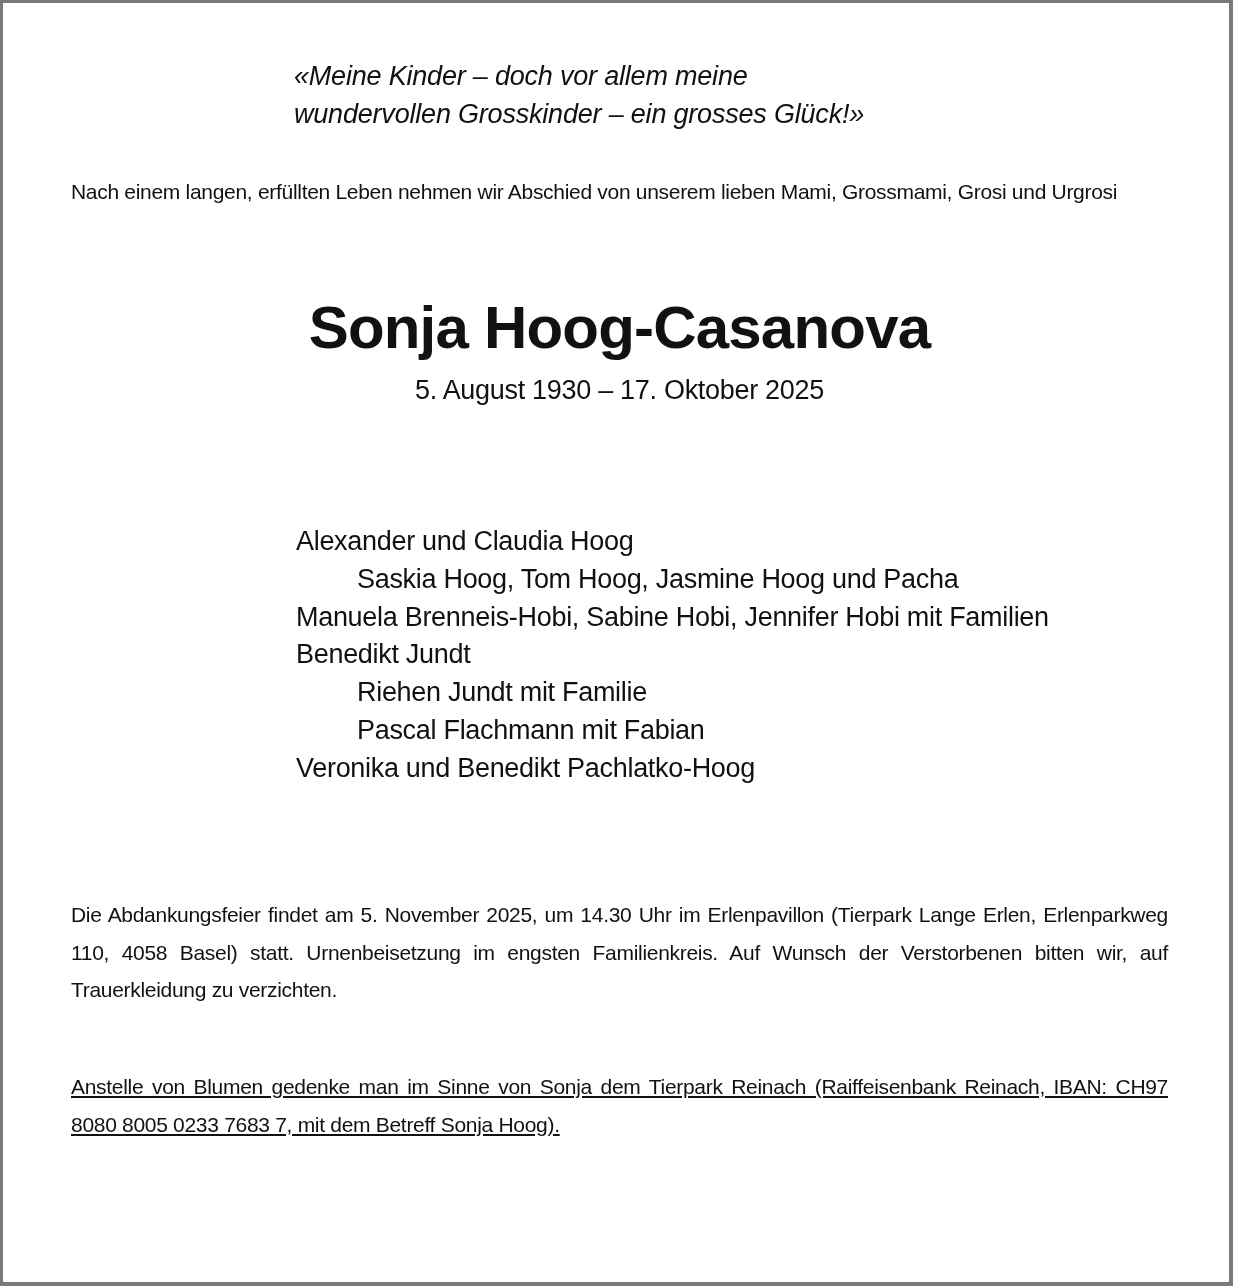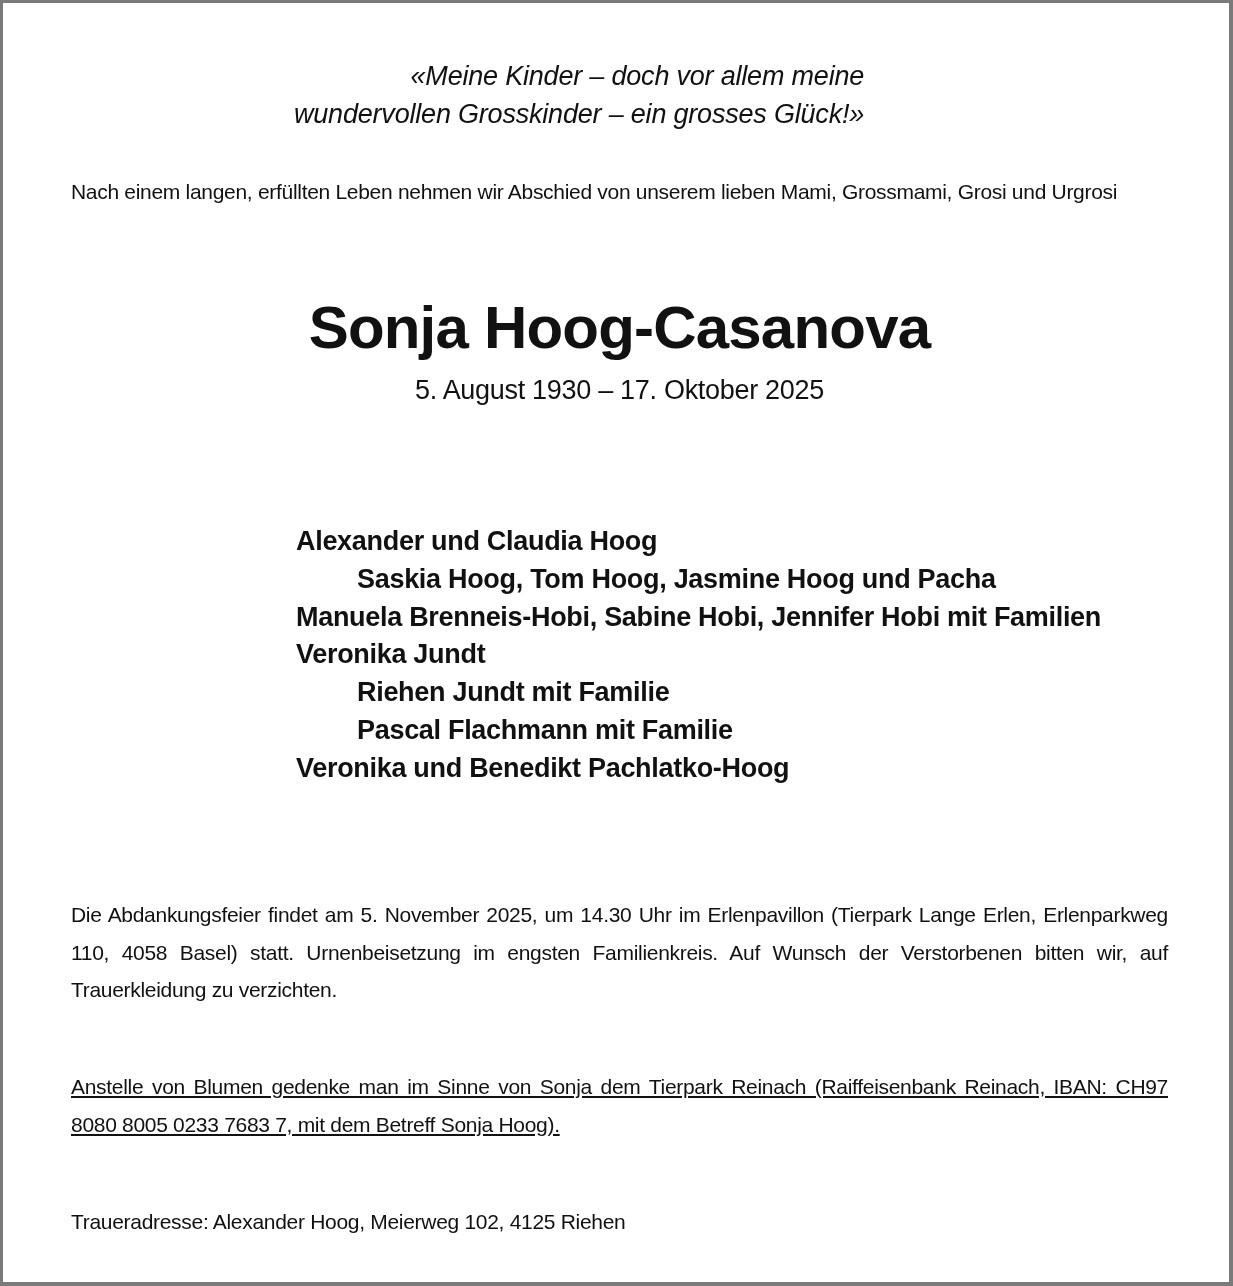--- a/index.html
+++ b/index.html
@@ -28,21 +28,20 @@
       background: #ffffff;
     }
     .abs { position: absolute; white-space: nowrap; }
     .quote {
       left: 291px;
       top: 54px;
       font-style: italic;
       font-size: 27px;
       line-height: 38px;
       letter-spacing: -0.2px;
-      text-align: right;
     }
     .quote div { white-space: nowrap; }
     .body-text {
       font-size: 21px;
       line-height: 37.5px;
       letter-spacing: -0.3px;
     }
     .justify {
       position: absolute;
       left: 68px;
@@ -68,21 +67,20 @@
       text-align: center;
       font-size: 27px;
       line-height: 38px;
       letter-spacing: -0.3px;
     }
     .gratitude { left: 68px; top: 450px; }
     .mourners {
       position: absolute;
       left: 293px;
       top: 520px;
-      font-weight: bold;
     }
     .mourner {
       white-space: nowrap;
       font-size: 27px;
       line-height: 37.8px;
       letter-spacing: -0.3px;
     }
     .mourner.sub { padding-left: 61px; }
     .ceremony { top: 893px; }
     .donation { top: 1065px; text-decoration: underline; }
@@ -102,25 +100,24 @@
 
   <div class="abs name">Sonja Hoog-Casanova</div>
 
   <div class="abs dates">5. August 1930 – 17. Oktober 2025</div>
 
 
   <div class="mourners">
     <div class="mourner">Alexander und Claudia Hoog</div>
     <div class="mourner sub">Saskia Hoog, Tom Hoog, Jasmine Hoog und Pacha</div>
     <div class="mourner">Manuela Brenneis-Hobi, Sabine Hobi, Jennifer Hobi mit Familien</div>
-    <div class="mourner">Veronika Jundt</div>
+    <div class="mourner">Benedikt Jundt</div>
     <div class="mourner sub">Riehen Jundt mit Familie</div>
-    <div class="mourner sub">Pascal Flachmann mit Familie</div>
+    <div class="mourner sub">Pascal Flachmann mit Fabian</div>
     <div class="mourner">Veronika und Benedikt Pachlatko-Hoog</div>
   </div>
 
   <div class="justify body-text ceremony">Die Abdankungsfeier findet am 5. November 2025, um 14.30 Uhr im Erlenpavillon (Tierpark Lange Erlen, Erlenparkweg 110, 4058 Basel) statt. Urnenbeisetzung im engsten Familienkreis. Auf Wunsch der Verstorbenen bitten wir, auf Trauerkleidung zu verzichten.</div>
 
   <div class="justify body-text donation">Anstelle von Blumen gedenke man im Sinne von Sonja dem Tierpark Reinach (Raiffeisenbank Reinach, IBAN: CH97 8080 8005 0233 7683 7, mit dem Betreff Sonja Hoog).</div>
 
-  <div class="abs body-text address">Traueradresse: Alexander Hoog, Meierweg 102, 4125 Riehen</div>
 
 </div>
 
 </body></html>

